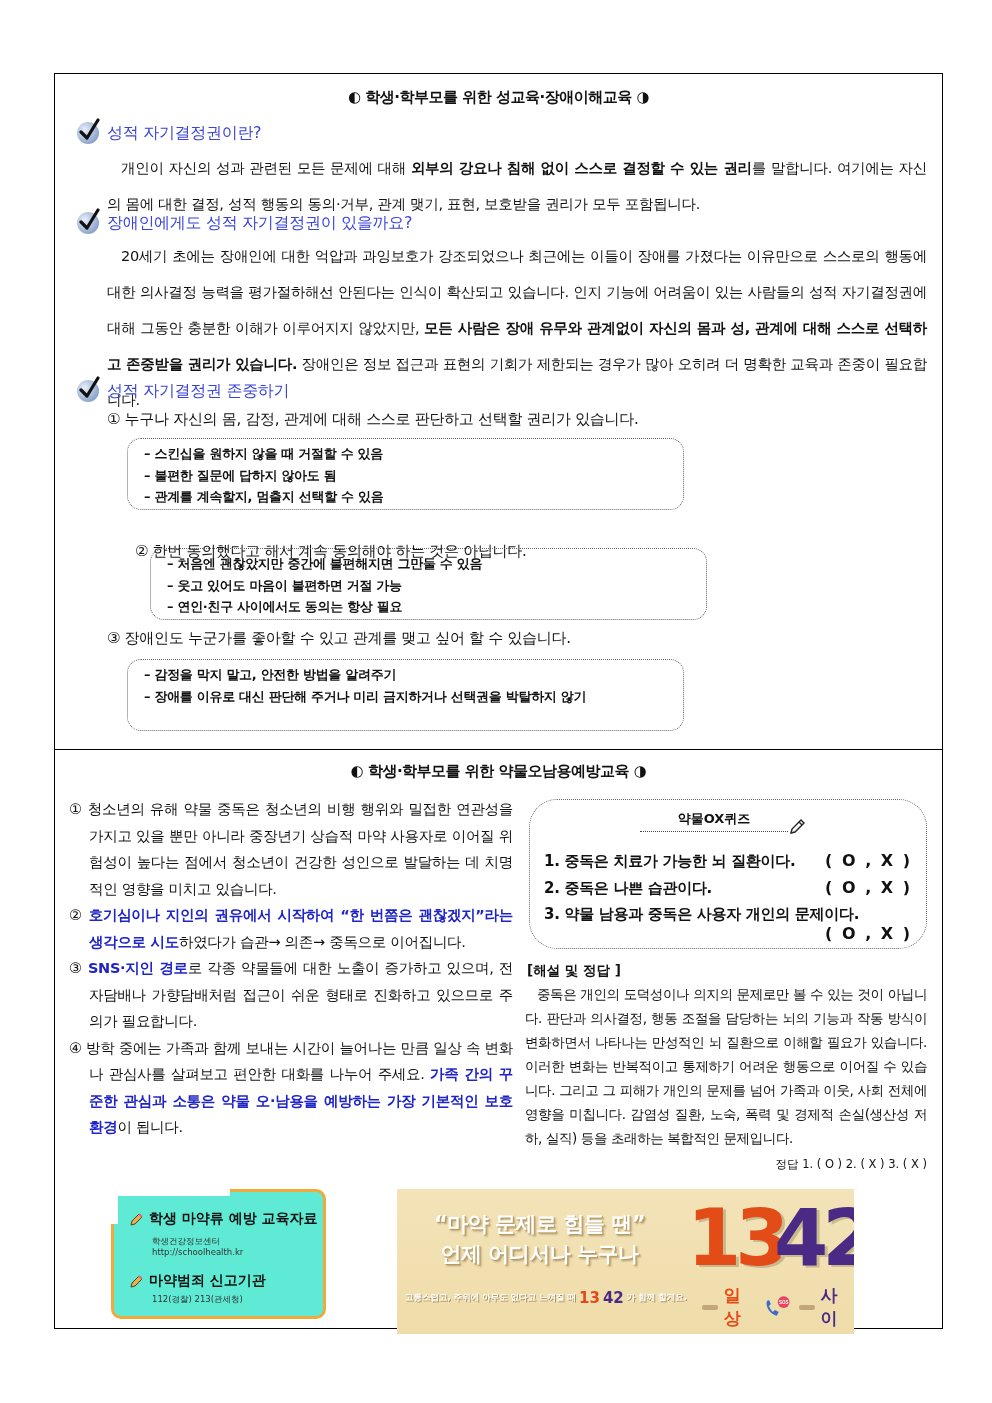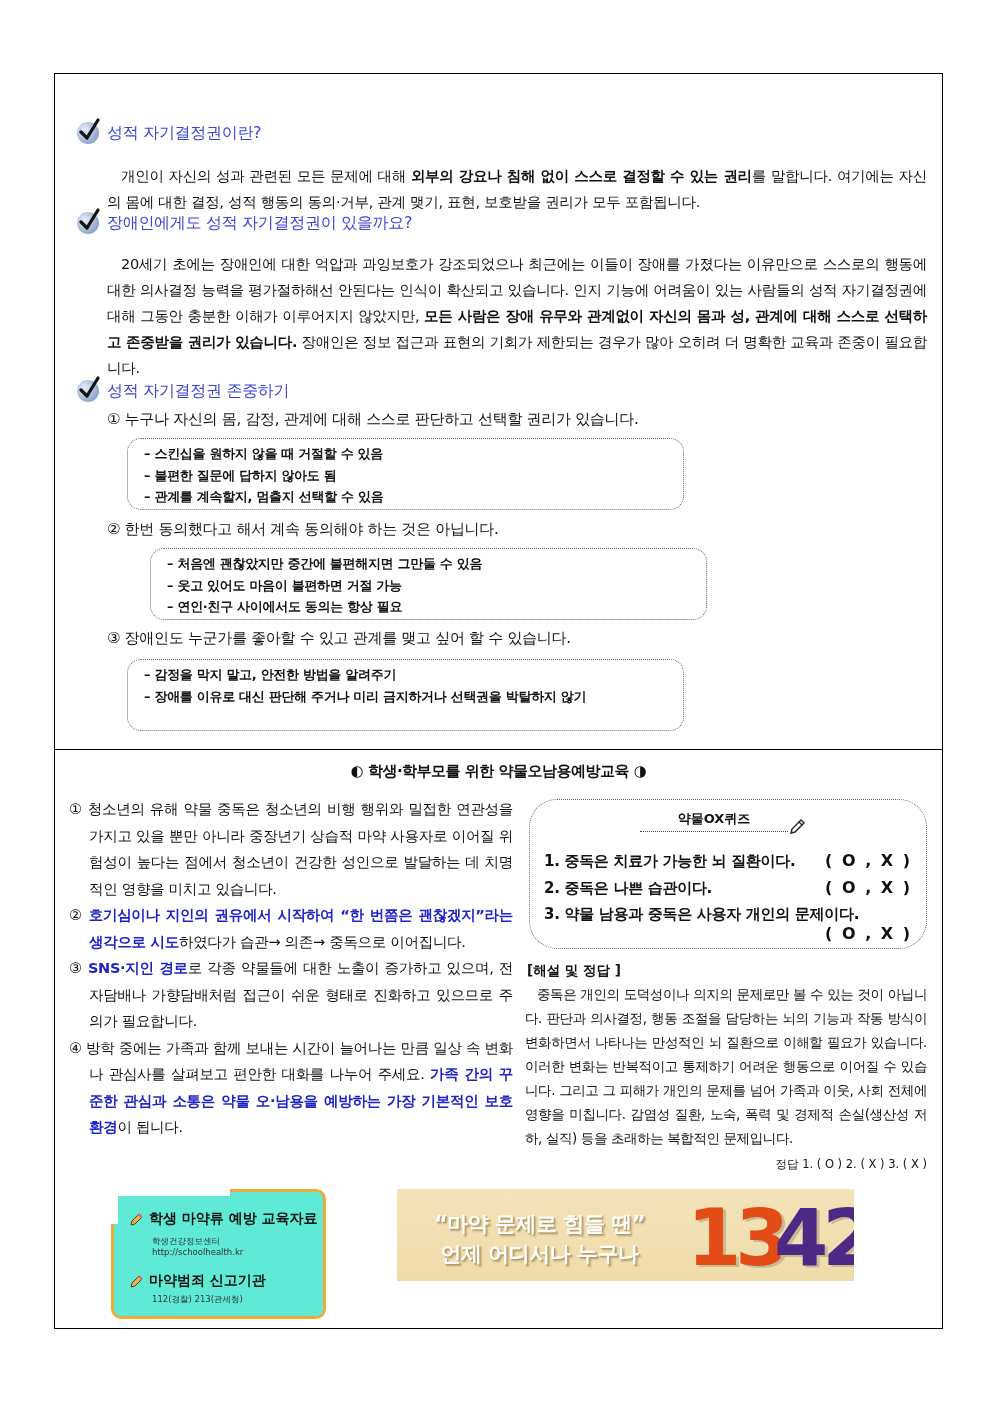--- a/index.html
+++ b/index.html
@@ -24,21 +24,21 @@
   }
   .check-icon {
     width: 22px; height: 22px; border-radius: 50%;
     background: radial-gradient(circle at 35% 35%, #e6eefb, #8fa6cc 70%, #6b82ad);
     position: relative; margin-right: 8px; flex-shrink: 0;
   }
   .check-icon svg { position: absolute; left: 1px; top: -5px; }
 
   .para {
     position: absolute; left: 52px; width: 820px;
-    font-size: 14.5px; line-height: 26px; text-align: justify; letter-spacing: -0.3px; margin-top: 13px;
+    font-size: 14.5px; line-height: 36px; text-align: justify; letter-spacing: -0.3px;
   }
   .para b { font-weight: bold; }
 
   .item-line {
     position: absolute; left: 52px; font-size: 15px; letter-spacing: -0.3px;
   }
   .dotbox {
     position: absolute; left: 72px; width: 557px;
     border: 1.2px dotted #666; border-radius: 14px;
     padding: 4px 16px;
@@ -77,21 +77,21 @@
     position: absolute; left: 56px; top: 1115px; width: 215px; height: 130px;
     border: 3px solid #f2a93b; border-radius: 10px; background: #5eead4;
   }
   .info-card .cover-top { position: absolute; left: -4px; top: -4px; width: 120px; height: 8px; background: #fff; }
   .info-card .cover-left { position: absolute; left: -4px; top: -4px; width: 8px; height: 36px; background: #fff; }
   .info-title { position: absolute; left: 16px; font-size: 14px; font-weight: bold; display: flex; align-items: center; }
   .info-title svg { margin-right: 5px; }
   .info-sub { position: absolute; left: 38px; font-size: 8.5px; color: #333; line-height: 11px; }
 
   .banner {
-    position: absolute; left: 342px; top: 1115px; width: 457px; height: 92px;
+    position: absolute; left: 342px; top: 1115px; width: 457px; height: 145px;
     background: linear-gradient(180deg, #f3e3b8, #efdcaa);
     overflow: hidden;
   }
   .banner-quote {
     position: absolute; left: 10px; top: 20px; width: 265px; text-align: center;
     color: #fff; font-weight: bold; font-size: 21px; line-height: 30px;
     text-shadow: 1px 1px 0 #b99c64, 2px 2px 2px rgba(120,90,40,0.5);
     letter-spacing: -0.5px;
   }
   .banner-small {
@@ -117,20 +117,25 @@
   }
   .banner-bottom .ilsang { color: #e44c17; }
   .banner-bottom .sai { color: #4a2a84; }
   .tiny-label { width: 16px; height: 5px; background: #c3a77a; border-radius: 2px; }
 </style>
 </head>
 <body>
 
 <div class="frame">
 
+  <div class="section-title" style="top:14px;">
+    <span class="half">◐</span>
+    <span>학생·학부모를 위한 성교육·장애이해교육</span>
+    <span class="half">◑</span>
+  </div>
 
   <div class="q-heading" style="top:48px;">
     <span class="check-icon">
       <svg width="22" height="26" viewBox="0 0 22 26">
           <path d="M3 15 L9 21 L20 3" stroke="#111" stroke-width="3.2" fill="none" stroke-linecap="round" stroke-linejoin="round"></path>
         </svg>
     </span>
     <span>성적 자기결정권이란?</span>
   </div>
   <div class="para" style="top:76px; text-indent:14px;">
@@ -158,21 +163,21 @@
     <span>성적 자기결정권 존중하기</span>
   </div>
 
   <div class="item-line" style="top:336px;">① 누구나 자신의 몸, 감정, 관계에 대해 스스로 판단하고 선택할 권리가 있습니다.</div>
   <div class="dotbox" style="top:364px; height:72px;">
     <div>– 스킨십을 원하지 않을 때 거절할 수 있음</div>
     <div>– 불편한 질문에 답하지 않아도 됨</div>
     <div>– 관계를 계속할지, 멈출지 선택할 수 있음</div>
   </div>
 
-  <div class="item-line" style="top:446px;">② 한번 동의했다고 해서 계속 동의해야 하는 것은 아닙니다.</div>
+  <div class="item-line" style="top:468px;margin-left:28px;">② 한번 동의했다고 해서 계속 동의해야 하는 것은 아닙니다.</div>
   <div class="dotbox" style="top:474px; height:72px;margin-left:23px;">
     <div>– 처음엔 괜찮았지만 중간에 불편해지면 그만둘 수 있음</div>
     <div>– 웃고 있어도 마음이 불편하면 거절 가능</div>
     <div>– 연인·친구 사이에서도 동의는 항상 필요</div>
   </div>
 
   <div class="item-line" style="top:555px;">③ 장애인도 누군가를 좋아할 수 있고 관계를 맺고 싶어 할 수 있습니다.</div>
   <div class="dotbox" style="top:585px; height:72px;">
     <div>– 감정을 막지 말고, 안전한 방법을 알려주기</div>
     <div>– 장애를 이유로 대신 판단해 주거나 미리 금지하거나 선택권을 박탈하지 않기</div>

